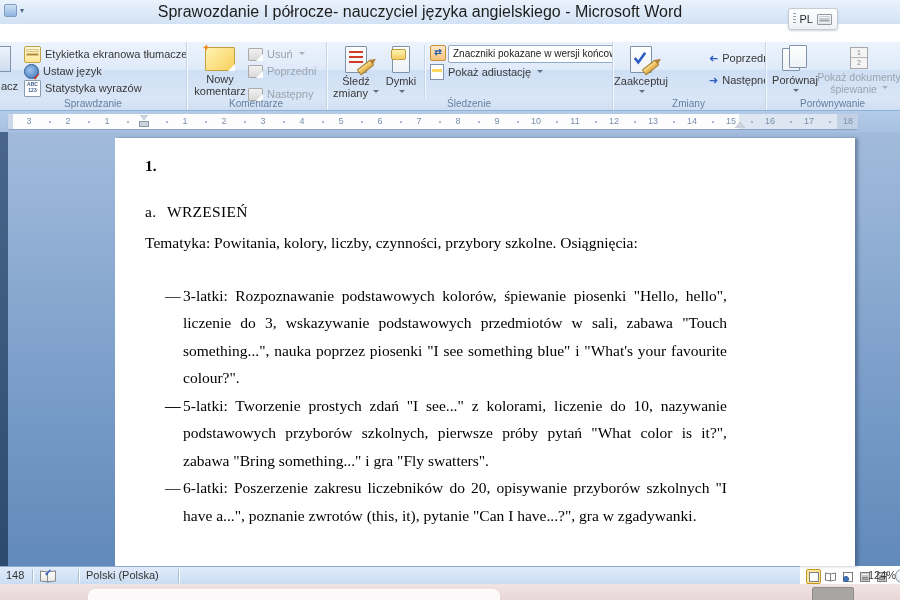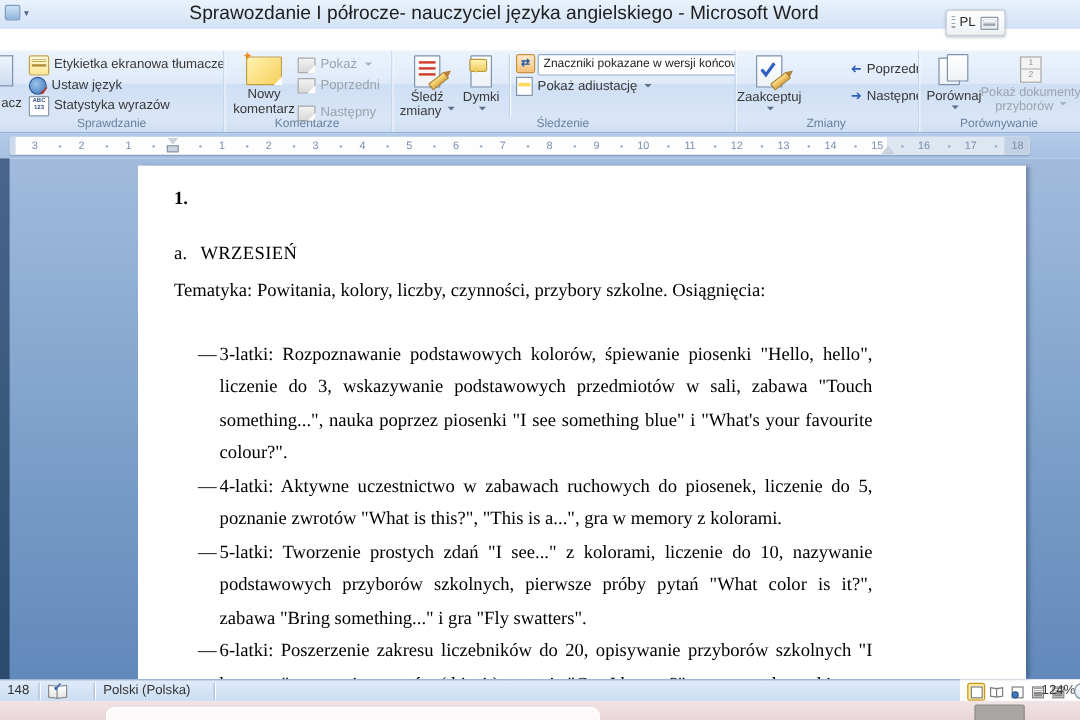--- a/index.html
+++ b/index.html
@@ -217,21 +217,21 @@
 
     <div class="rgroup" style="left:186px;width:140px">
       <div class="bigbtn" style="left:8px;width:52px">
         <span class="note" style="margin-top:3px">
             <span class="spark">✦</span>
           </span>
         <span class="lab"><span>Nowy</span><br><span>komentarz</span></span>
       </div>
       <div class="srow dis" style="left:62px;top:4px">
         <span class="note g"></span>
-        <span>Pokaż</span>
+        <span>Usuń</span>
           <span class="dd in gray"></span>
       </div>
       <div class="srow dis" style="left:62px;top:21px">
         <span class="note g"></span>
         <span>Poprzedni</span>
       </div>
       <div class="srow dis" style="left:62px;top:44px">
         <span class="note g"></span>
         <span>Następny</span>
       </div>
@@ -291,21 +291,21 @@
     <div class="rgroup" style="left:765px;width:135px;border-right:none">
       <div class="bigbtn" style="left:6px;width:48px">
         <span class="pages2" style="position:relative;width:26px;height:27px;margin-top:1px">
           <span class="sheet back" style="width:16px;height:21px"></span>
           <span class="sheet front" style="width:16px;height:21px"></span>
         </span>
         <span class="lab"><span>Porównaj</span><br><span class="dd in"></span></span>
       </div>
       <div class="bigbtn dis" style="left:56px;width:76px">
         <span class="ico-12" style="margin-top:3px">1<br>2</span>
-        <span class="lab"><span>Pokaż dokumenty</span><br><span>przyborów</span> <span class="dd in gray"></span></span>
+        <span class="lab"><span>Pokaż dokumenty</span><br><span>śpiewanie</span> <span class="dd in gray"></span></span>
       </div>
       <div class="glabel">Porównywanie</div>
     </div>
   </div>
 
   <div id="rulerrow">
     <div id="ruler">
       <div class="rshade" style="left:0;width:5px"></div>
       <div class="rshade" style="left:731px;right:0;background:#dde6f1"></div>
       <div class="rshade" style="left:829px;right:0;background:#c2d1e4"></div>
@@ -325,21 +325,21 @@
         <div class="hrow" id="h1">
           <span class="hnum">1.</span>
         </div>
         <div class="hrow" id="sub">
           <span class="hnum">a.</span>
           <span>WRZESIEŃ</span>
         </div>
         <div id="intro">Tematyka: Powitania, kolory, liczby, czynności, przybory szkolne. Osiągnięcia:</div>
         <div id="doc-list">
             <div class="doc-li"><span class="dash">—</span><span>3-latki: Rozpoznawanie podstawowych kolorów, śpiewanie piosenki "Hello, hello", liczenie do 3, wskazywanie podstawowych przedmiotów w sali, zabawa "Touch something...", nauka poprzez piosenki "I see something blue" i "What's your favourite colour?".</span></div>
-            <div class="doc-li"><span class="dash">—</span><span>4-latki: Aktywne uczestnictwo w zabawach ruchowych do piosenek, liczenie do 5, poznanie zwrotów "What is this?", "This is a...", gra w memory z kolorami.</span></div>
+            <div class="doc-li"><span class="dash">—</span></div>
             <div class="doc-li"><span class="dash">—</span><span>5-latki: Tworzenie prostych zdań "I see..." z kolorami, liczenie do 10, nazywanie podstawowych przyborów szkolnych, pierwsze próby pytań "What color is it?", zabawa "Bring something..." i gra "Fly swatters".</span></div>
             <div class="doc-li"><span class="dash">—</span><span>6-latki: Poszerzenie zakresu liczebników do 20, opisywanie przyborów szkolnych "I have a...", poznanie zwrotów (this, it), pytanie "Can I have...?", gra w zgadywanki.</span></div>
           </div>
       </div>
     </div>
   </div>
 
   <div id="statusbar">
     <span id="wordcount">148</span>
     <span class="sep" style="left:32px"></span>

